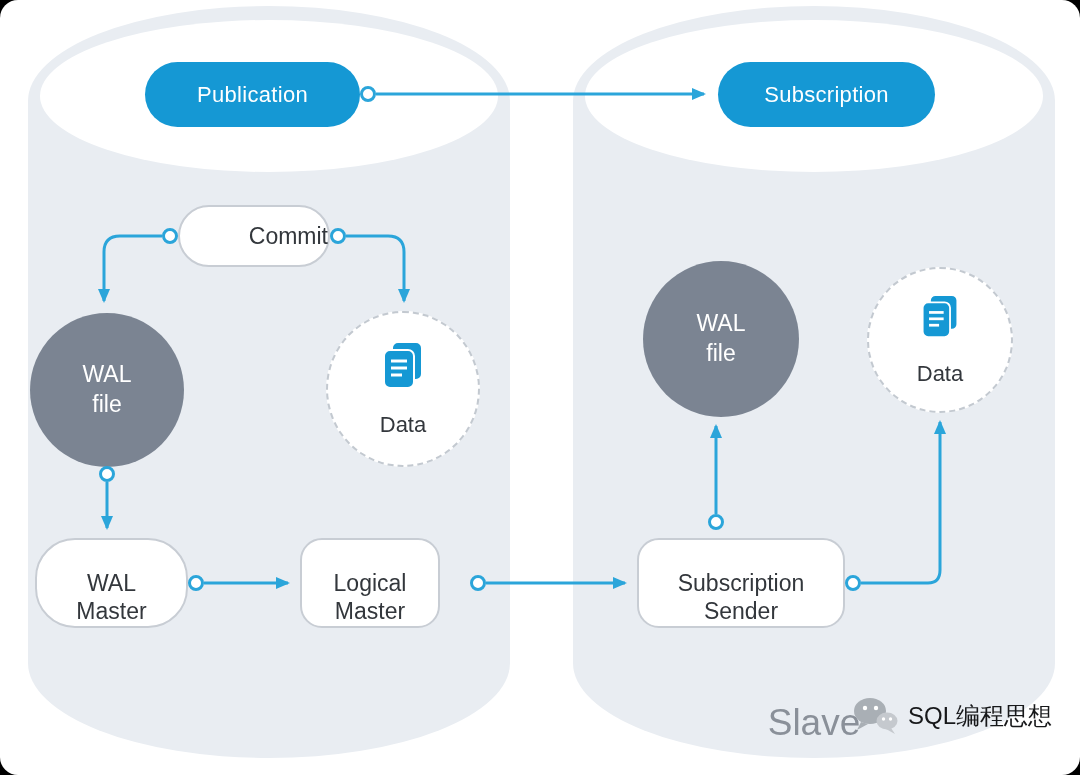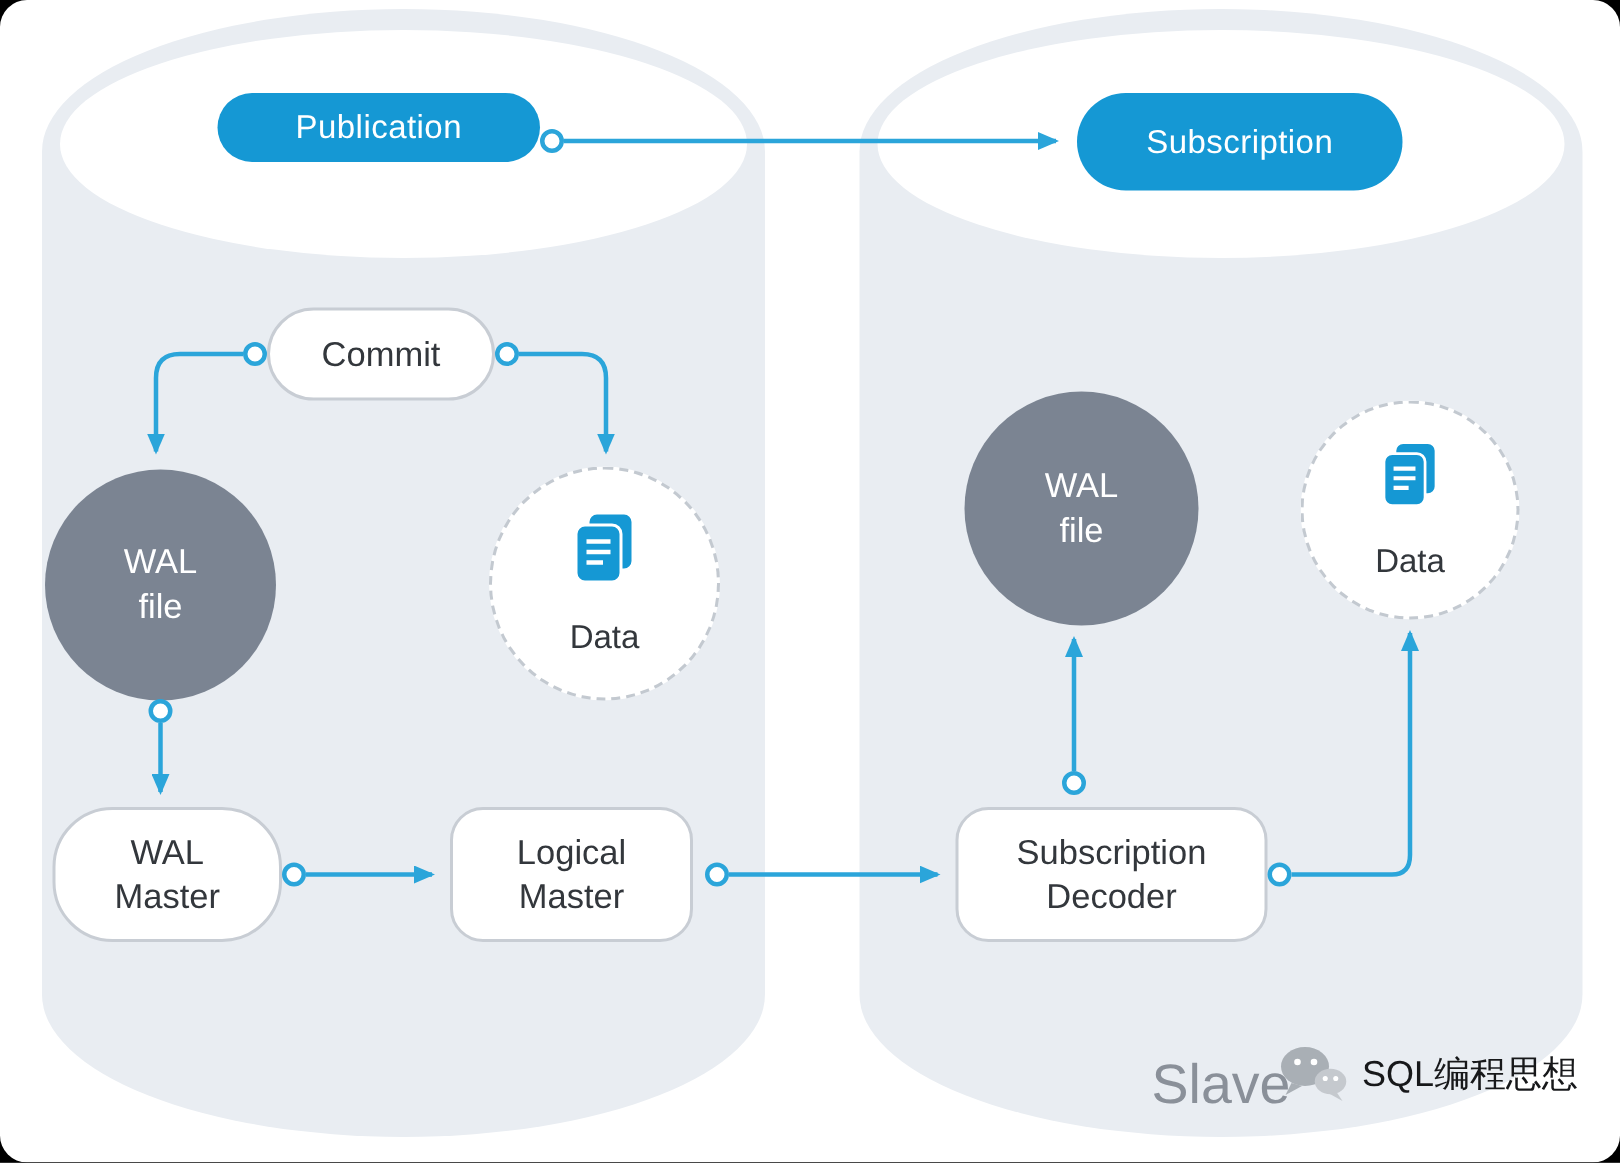--- a/index.html
+++ b/index.html
@@ -10,21 +10,21 @@
   .cylinder{position:absolute;top:6px;width:482px;height:752px;background:#e9edf2;
             border-radius:50% / 95px;z-index:1;}
   .lid{position:absolute;top:20px;width:458px;height:152px;background:#fff;
        border-radius:50%;z-index:2;}
 
   .pill{position:absolute;z-index:3;display:flex;align-items:center;justify-content:center;
         border-radius:999px;}
   .pill.blue{background:#1598d4;color:#fff;font-size:22px;letter-spacing:.3px;}
 
   .node{position:absolute;z-index:3;background:#fff;border:2px solid #c8cdd4;box-sizing:border-box;
-        display:flex;flex-direction:column;align-items:center;justify-content:center;
+        display:flex;flex-direction:column;align-items:center;justify-content:flex-end;
         font-size:23px;color:#33373c;line-height:1.25;}
   .node.commit{border-radius:999px;flex-direction:row;}
 
   .gray-circle{position:absolute;z-index:3;background:#7b8492;border-radius:50%;
         display:flex;flex-direction:column;align-items:center;justify-content:center;
         color:#fff;font-size:23px;line-height:1.3;}
   .dashed-circle{position:absolute;z-index:3;background:#fff;border:2px dashed #c3c9d0;
         box-sizing:border-box;border-radius:50%;display:flex;flex-direction:column;
         align-items:center;justify-content:center;color:#33373c;font-size:22px;gap:21px;}
 
@@ -40,21 +40,21 @@
 <body>
 
 <div class="page">
   <div class="panel">
 
     <div class="cylinder" style="left:28px;"></div>
     <div class="cylinder" style="left:573px;"></div>
     <div class="lid" style="left:40px;"></div>
     <div class="lid" style="left:585px;"></div>
 
-    <div class="pill blue" style="left:145px;top:62px;width:215px;height:46px;">
+    <div class="pill blue" style="left:145px;top:62px;width:215px;height:65px;">
       <span>Publication</span>
     </div>
 
     <div class="node commit" style="left:178px;top:205px;width:152px;height:62px;">
       <span>Commit</span>
     </div>
 
     <div class="gray-circle" style="left:30px;top:313px;width:154px;height:154px;">
       <div>WAL</div>
       <div>file</div>
@@ -69,21 +69,21 @@
         <line x1="11" y1="34" x2="22" y2="34" stroke="#fff" stroke-width="3"></line>
       </svg>
       <div>Data</div>
     </div>
 
     <div class="node" style="left:35px;top:538px;width:153px;height:90px;border-radius:40px;">
       <div>WAL</div>
       <div>Master</div>
     </div>
 
-    <div class="node" style="left:300px;top:538px;width:162px;height:90px;border-radius:22px;">
+    <div class="node" style="left:300px;top:538px;width:140px;height:90px;border-radius:22px;">
       <div>Logical</div>
       <div>Master</div>
     </div>
 
     <div class="pill blue" style="left:718px;top:62px;width:217px;height:65px;">
       <span>Subscription</span>
     </div>
 
     <div class="gray-circle" style="left:643px;top:261px;width:156px;height:156px;">
       <div>WAL</div>
@@ -96,21 +96,21 @@
         <rect x="4" y="9" width="30" height="38" rx="6" fill="#1598d4" stroke="#fff" stroke-width="2"></rect>
         <line x1="11" y1="20" x2="27" y2="20" stroke="#fff" stroke-width="3"></line>
         <line x1="11" y1="27" x2="27" y2="27" stroke="#fff" stroke-width="3"></line>
         <line x1="11" y1="34" x2="22" y2="34" stroke="#fff" stroke-width="3"></line>
       </svg>
       <div>Data</div>
     </div>
 
     <div class="node" style="left:637px;top:538px;width:208px;height:90px;border-radius:22px;">
       <div>Subscription</div>
-      <div>Decoder</div>
+      <div>Sender</div>
     </div>
 
     <svg class="arrows" width="1080" height="775" viewBox="0 0 1080 775">
       <defs>
         <marker id="ah" markerUnits="userSpaceOnUse" markerWidth="14" markerHeight="12" refX="12" refY="6" orient="auto">
           <path d="M0,0 L14,6 L0,12 Z" fill="#2ba5da"></path>
         </marker>
       </defs>
 
       <path class="arrow" d="M 376 94 L 704 94" marker-end="url(#ah)"></path>

